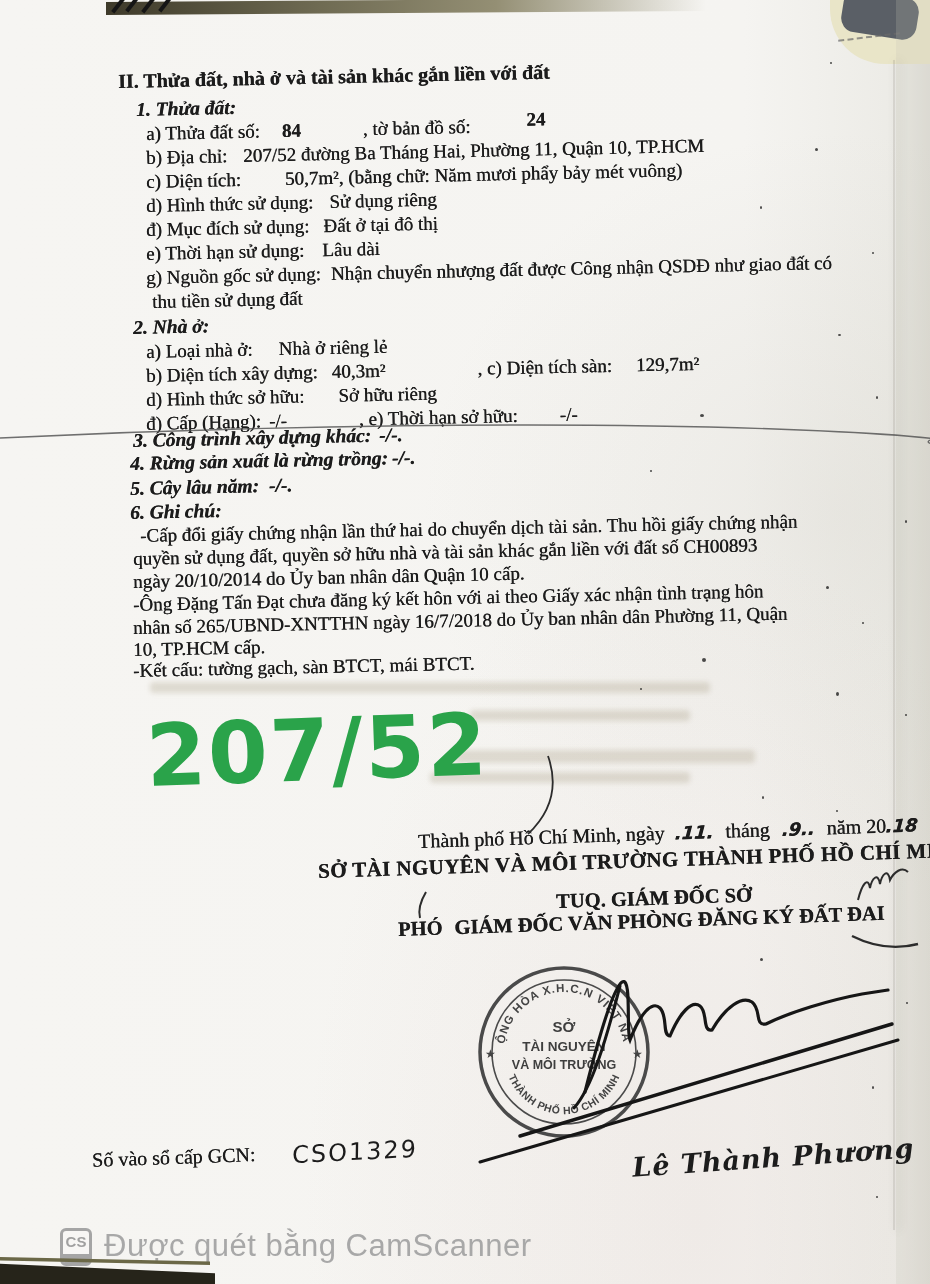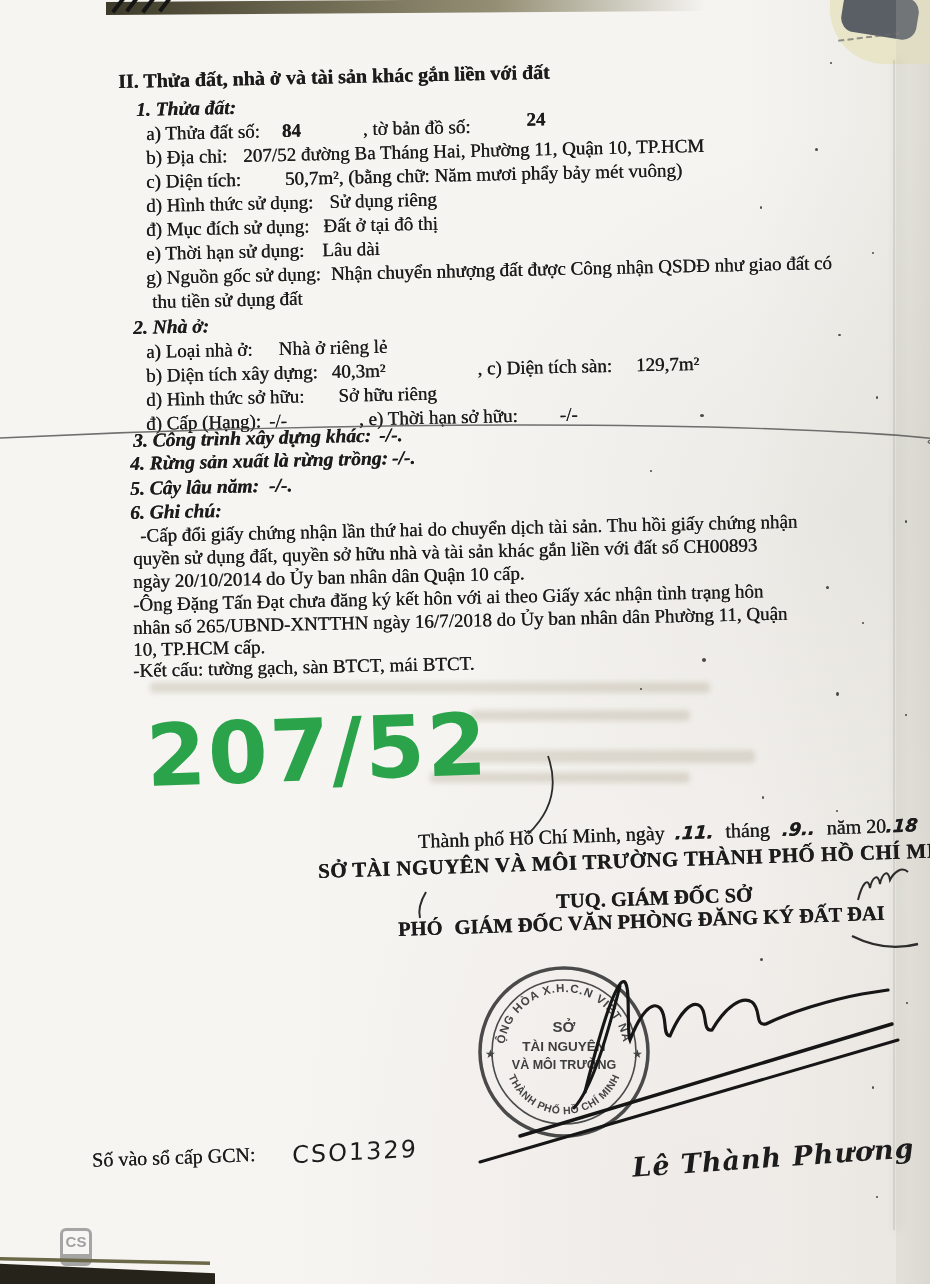--- a/index.html
+++ b/index.html
@@ -204,20 +204,23 @@
     <span>CSO1329</span>
   </div>
   <div class="signer">
     <span>Lê Thành Phương</span>
   </div>
 
   <div class="cs-logo">
     <span class="cs-txt">CS</span>
     <span class="cs-bar"></span>
   </div>
+  <div class="cs-text">
+    <span>Được quét bằng CamScanner</span>
+  </div>
 
   <div class="wedge-hi"></div>
   <div class="wedge"></div>
 
   <span class="speck" style="left:830px;top:62px;width:2px;height:2px;"></span>
   <span class="speck" style="left:815px;top:148px;width:3px;height:3px;"></span>
   <span class="speck" style="left:760px;top:206px;width:2px;height:3px;"></span>
   <span class="speck" style="left:872px;top:252px;width:2px;height:2px;"></span>
   <span class="speck" style="left:838px;top:334px;width:3px;height:2px;"></span>
   <span class="speck" style="left:876px;top:396px;width:2px;height:3px;"></span>

